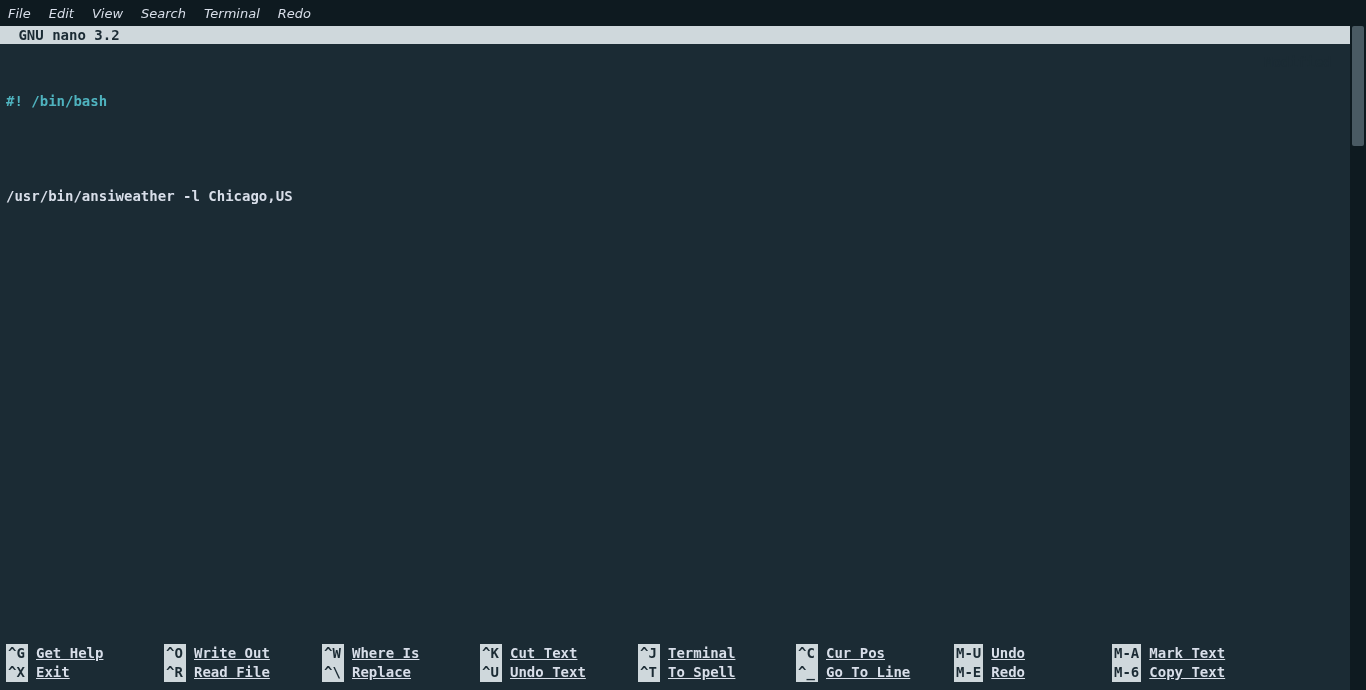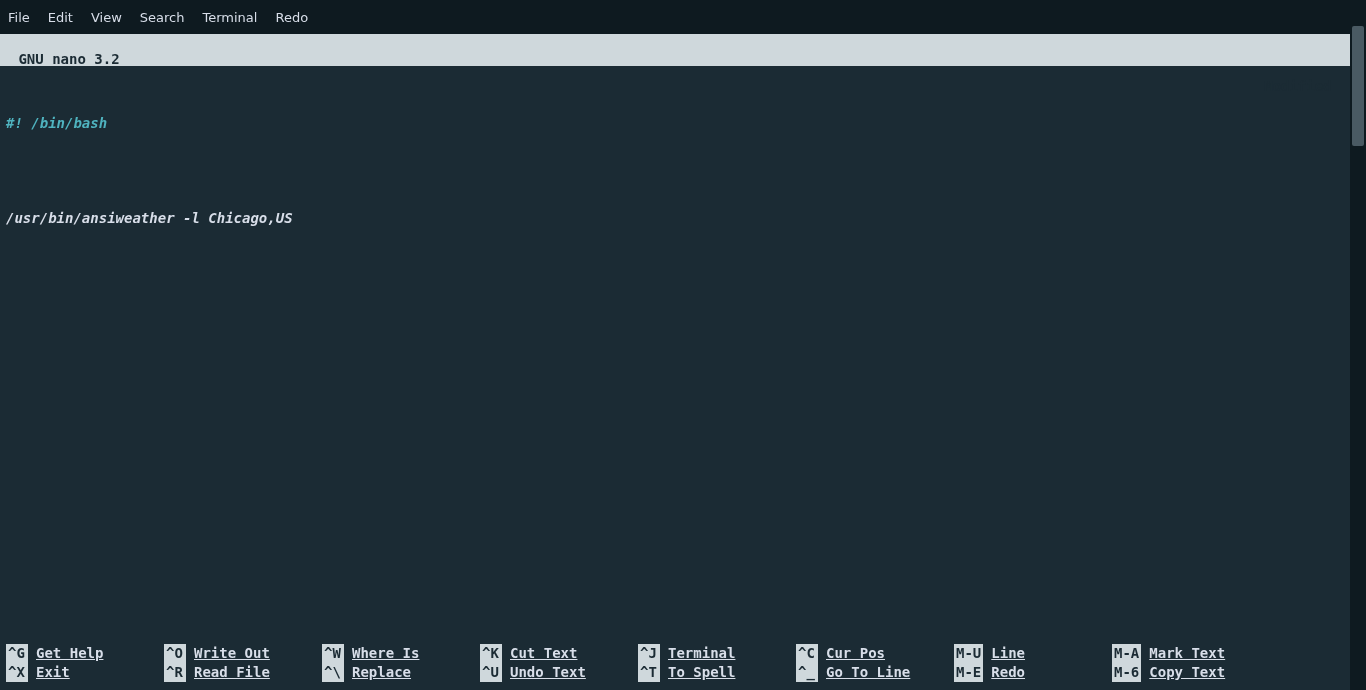--- a/index.html
+++ b/index.html
@@ -13,39 +13,40 @@
       background: #1b2b34;
       font-family: "DejaVu Sans Mono", "Menlo", "Consolas", monospace;
       font-size: 14px;
       color: #d8dee9;
       overflow: hidden;
       position: relative;
     }
     .menubar {
       display: flex;
       align-items: center;
-      height: 34px;
+      height: 26px;
       background: #0e1a20;
       color: #d8dee9;
       padding: 0 8px;
       gap: 18px;
       font-family: "DejaVu Sans", "Arial", sans-serif;
       font-size: 13px;
+      font-style: italic;
     }
     .menubar .menu-item {
       cursor: pointer;
     }
     .nano-titlebar {
       height: 18px;
       line-height: 18px;
       background: #cfd8dc;
       color: #1b2b34;
       font-weight: bold;
       display: flex;
-      padding: 16px 10px;
+      padding: 0 10px;
       position: relative;
       width: calc(100% - 16px);
       margin: 0;
       gap: 24px;
     }
     .nano-titlebar .title-left {
       white-space: pre;
     }
     .nano-titlebar .title-center {
       position: absolute;
@@ -59,25 +60,23 @@
       margin-top: 27px;
     }
     .editor-area {
       padding: 10px 6px 0 6px;
       white-space: pre;
       line-height: 19px;
       font-weight: bold;
     }
     .shebang {
       color: #4fb3bf;
-      font-style: italic;
     }
     .normal-line {
       color: #d8dee9;
-      font-style: italic;
     }
     .footer {
       position: absolute;
       left: 0;
       bottom: 8px;
       width: calc(100% - 16px);
       padding: 0 6px;
       font-weight: bold;
     }
     .footer-row {
@@ -166,21 +165,21 @@
     <div class="shortcut">
         <span class="key">^J</span>
         <span class="label">Terminal</span>
       </div>
     <div class="shortcut">
         <span class="key">^C</span>
         <span class="label">Cur Pos</span>
       </div>
     <div class="shortcut">
         <span class="key">M-U</span>
-        <span class="label">Line</span>
+        <span class="label">Undo</span>
       </div>
     <div class="shortcut">
         <span class="key">M-A</span>
         <span class="label">Mark Text</span>
       </div>
   </div>
   <div class="footer-row">
     <div class="shortcut">
         <span class="key">^X</span>
         <span class="label">Exit</span>

